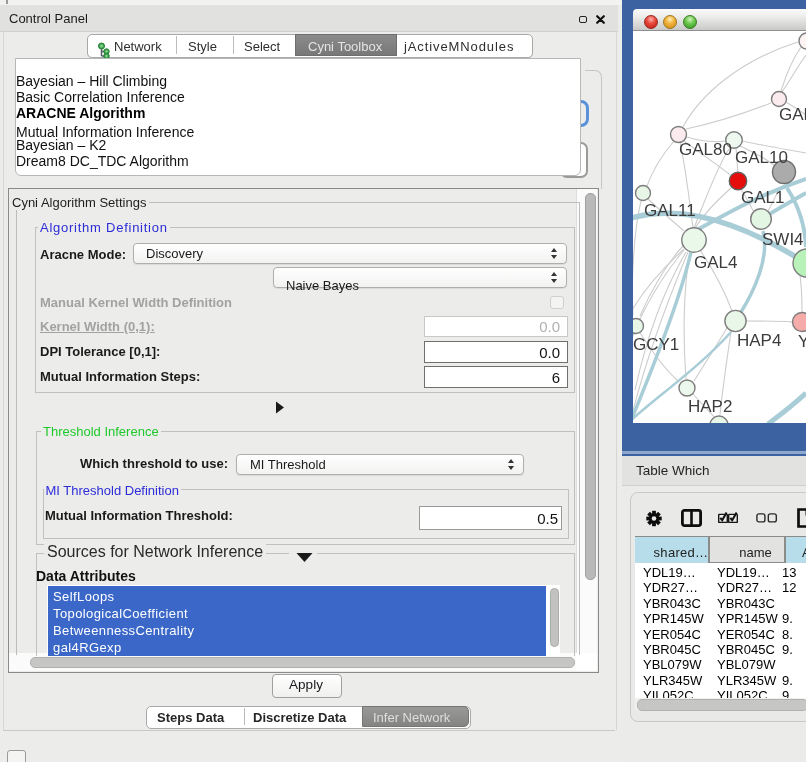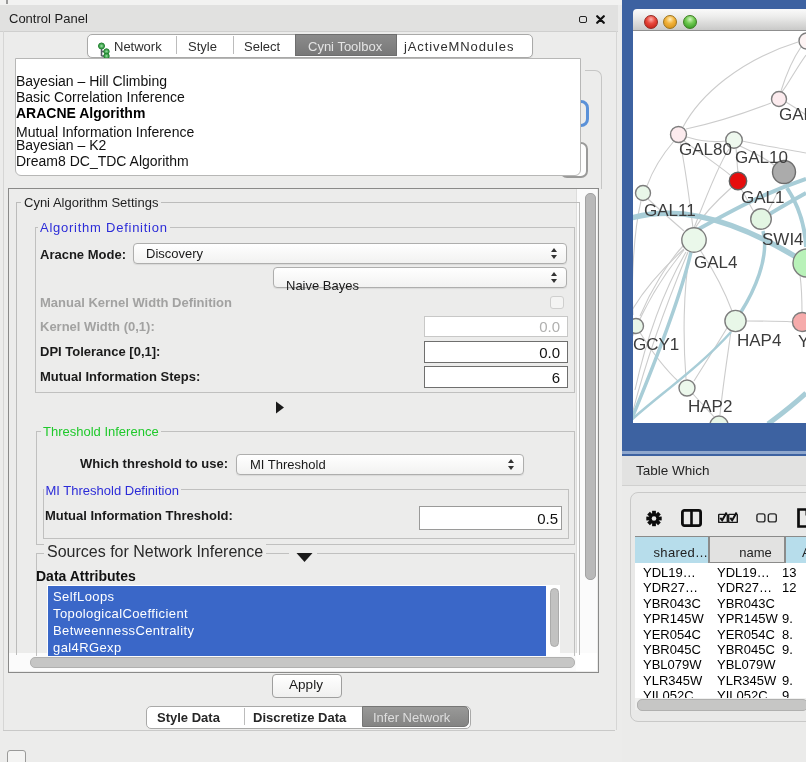--- a/index.html
+++ b/index.html
@@ -55,36 +55,36 @@
     <div class="abs" style="left:8px;top:183px;width:589px;height:483px;border:1px solid #8a8a89;background:#ececeb;"></div>
 
     <div class="abs" style="left:576px;top:184px;width:20px;height:464px;background:#fbfbfb;border-left:1px solid #dddddc;"></div>
     <div class="abs" style="left:584.5px;top:188px;width:9px;height:385px;background:#b9b9b9;border:1px solid #a2a2a2;border-radius:5px;"></div>
 
     <div class="abs" style="left:9px;top:648px;width:567px;height:18px;background:#fbfbfb;"></div>
     <div class="abs" style="left:30px;top:652px;width:543px;height:9px;background:#c6c6c5;border:1px solid #b0b0af;border-radius:5px;"></div>
     <div class="abs" style="left:576px;top:648px;width:21px;height:18px;background:#ffffff;"></div>
 
     <div class="abs" style="left:16px;top:197px;width:562px;height:452px;border:1px solid #bcbcbb;border-bottom:none;"></div>
-    <div class="abs" style="left:21px;top:190px;background:#ececeb;padding:0 3px;font-size:13px;color:#1e1e1e;">Cyni Algorithm Settings</div>
+    <div class="abs" style="left:9px;top:190px;background:#ececeb;padding:0 3px;font-size:13px;color:#1e1e1e;">Cyni Algorithm Settings</div>
 
     <div class="abs" style="left:35px;top:222px;width:538px;height:164px;border:1px solid #c0c0bf;"></div>
     <div class="abs" style="left:38px;top:215px;background:#ececeb;padding:0 2px;font-size:13px;letter-spacing:0.75px;color:#2c2cd8;">Algorithm Definition</div>
 
     <div class="abs bold" style="left:40px;top:241.5px;font-size:13px;color:#1a1a1a;">Aracne Mode:</div>
     <div class="abs combo" style="left:133px;top:238px;width:432px;height:19px;"></div>
     <div class="abs" style="left:146px;top:241px;font-size:13px;color:#1a1a1a;">Discovery</div>
 
     <div class="abs combo" style="left:273px;top:262px;width:292px;height:19px;"></div>
     <div class="abs" style="left:286px;top:273px;font-size:13px;color:#1a1a1a;">Naive Bayes</div>
 
     <div class="abs bold" style="left:40px;top:290px;font-size:13px;color:#a2a2a1;">Manual Kernel Width Definition</div>
     <div class="abs" style="left:550px;top:291px;width:12px;height:11px;background:#f4f4f3;border:1px solid #cfcfce;border-radius:3px;"></div>
 
-    <div class="abs bold" style="left:40px;top:314px;font-size:13px;color:#a2a2a1;">Kernel Width (0,1):</div>
+    <div class="abs bold" style="left:40px;top:314px;font-size:13px;color:#a2a2a1;text-decoration:underline;">Kernel Width (0,1):</div>
     <div class="abs" style="left:424px;top:311px;width:142px;height:19px;background:#fff;border:1px solid #c8c8c7;"></div>
     <div class="abs" style="left:424px;top:313px;width:136px;font-size:15px;color:#b0b0af;text-align:right;">0.0</div>
 
     <div class="abs bold" style="left:40px;top:339px;font-size:13px;color:#1a1a1a;">DPI Tolerance [0,1]:</div>
     <div class="abs" style="left:424px;top:336px;width:142px;height:20px;background:#fff;border:1px solid #6f6f6e;"></div>
     <div class="abs" style="left:424px;top:339px;width:136px;font-size:15px;color:#111;text-align:right;">0.0</div>
 
     <div class="abs bold" style="left:40px;top:364px;font-size:13px;color:#1a1a1a;">Mutual Information Steps:</div>
     <div class="abs" style="left:424px;top:361px;width:142px;height:20px;background:#fff;border:1px solid #6f6f6e;"></div>
     <div class="abs" style="left:424px;top:364px;width:136px;font-size:15px;color:#111;text-align:right;">6</div>
@@ -121,21 +121,21 @@
     <div class="abs" style="left:53px;top:618px;font-size:13px;letter-spacing:0.4px;color:#fff;">BetweennessCentrality</div>
     <div class="abs" style="left:53px;top:635px;font-size:13px;letter-spacing:0.4px;color:#fff;">gal4RGexp</div>
     <div class="abs" style="left:549.5px;top:583px;width:7px;height:57px;background:#c2c2c1;border:1px solid #ababaa;border-radius:5px;"></div>
 
     <div class="abs" style="left:272px;top:669px;width:68px;height:22px;background:linear-gradient(#ffffff,#f0f0ef);border:1px solid #9f9f9e;border-radius:4px;"></div>
     <div class="abs" style="left:272px;top:672px;width:68px;text-align:center;font-size:13.5px;color:#1a1a1a;">Apply</div>
 
     <div class="abs" style="left:146px;top:701px;width:323px;height:21px;background:#ffffff;border:1px solid #a9a9a8;border-radius:5px;"></div>
     <div class="abs" style="left:362px;top:701px;width:107px;height:21px;background:linear-gradient(#999998,#848483);border:1px solid #767675;box-sizing:border-box;border-radius:0 5px 5px 0;"></div>
     <div class="abs" style="left:244px;top:703px;width:1px;height:17px;background:#bcbcbc;"></div>
-    <div class="abs bold" style="left:157px;top:705px;font-size:13px;color:#262626;">Style Data</div>
+    <div class="abs bold" style="left:157px;top:705px;font-size:13px;color:#262626;">Steps Data</div>
     <div class="abs bold" style="left:253px;top:705px;font-size:13px;color:#262626;">Discretize Data</div>
     <div class="abs" style="left:373px;top:705px;font-size:13px;color:#dedede;">Infer Network</div>
   </div>
 
   <div class="abs" style="left:585px;top:70px;width:16px;height:118px;border-top:1px solid #c6c6c5;border-right:1px solid #c6c6c5;border-radius:0 7px 0 0;"></div>
   <div class="abs" style="left:560px;top:100px;width:29px;height:27px;border:3px solid #5a91d8;border-radius:8px;box-sizing:border-box;"></div>
   <div class="abs" style="left:560px;top:142px;width:28px;height:36px;border:2px solid #9a9a99;border-radius:7px;box-sizing:border-box;background:#fdfdfd;"></div>
   <div class="abs" style="left:15px;top:58px;width:564px;height:116px;background:#ffffff;border:1px solid #b7b7b6;border-radius:0 0 6px 6px;"></div>
   <div class="abs" style="left:16px;top:72.5px;font-size:14px;color:#111;">Bayesian – Hill Climbing</div>
   <div class="abs" style="left:16px;top:88.5px;font-size:14px;color:#111;">Basic Correlation Inference</div>

